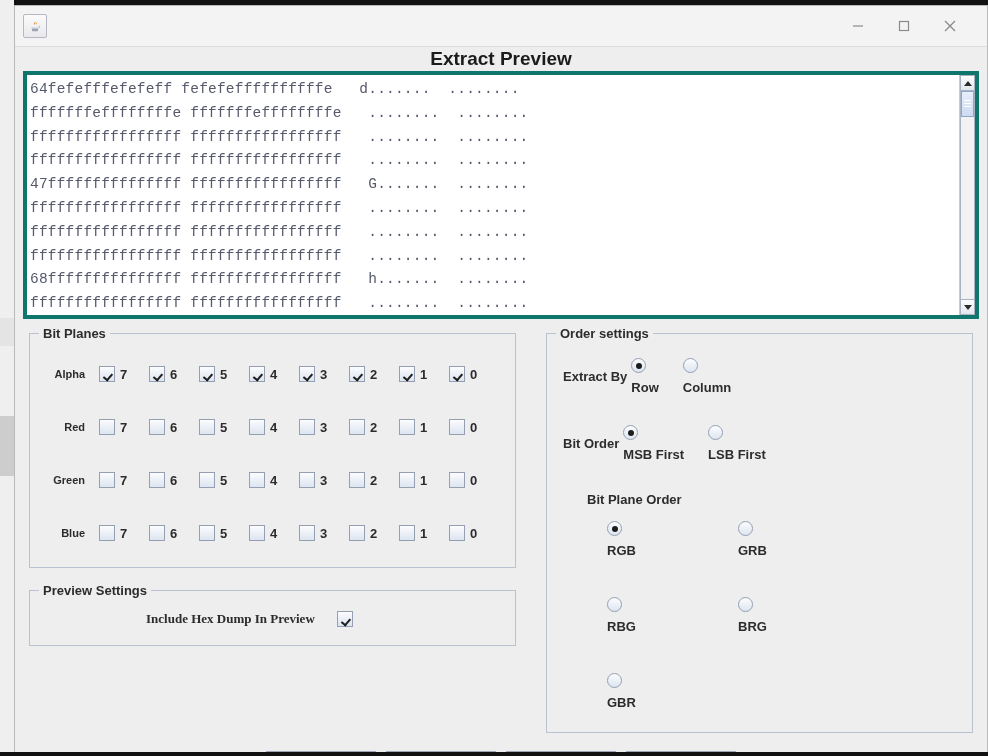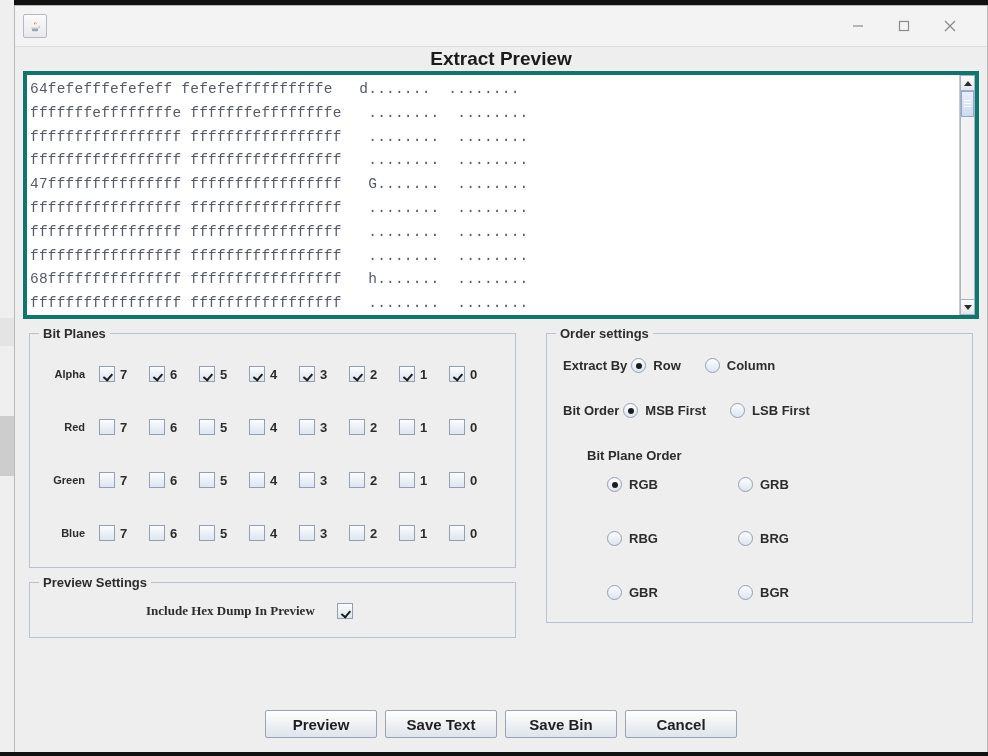--- a/index.html
+++ b/index.html
@@ -190,21 +190,21 @@
 
   
   #settings {
     flex: 1;
     display: flex;
     padding: 14px 14px 0 14px;
     gap: 30px;
     box-sizing: border-box;
     align-items: flex-start;
   }
-  .col-left  { width: 487px; display:flex; flex-direction:column; gap:14px; }
+  .col-left  { width: 487px; display:flex; flex-direction:column; gap:22px; }
   .col-right { flex: 1; }
 
   
   .group {
     border: 1px solid #b9c2d0;
     position: relative;
     box-sizing: border-box;
     background: transparent;
   }
   .group > .group-title {
@@ -283,20 +283,21 @@
     position: absolute;
     left: 3.5px; top: 3.5px;
     width: 6px; height: 6px;
     border-radius: 50%;
     background: #1d1d1d;
   }
   .radio-item {
     display: flex;
     align-items: flex-start;
     gap: 7px;
+    flex-direction: column;
   }
   .radio-item .rlabel {
     font-size: 13px;
     font-weight: bold;
     color: #2c2c2c;
     white-space: nowrap;
   }
 
   
   .os-row {
@@ -665,24 +666,20 @@
                 <span class="rlabel">RBG</span>
               </div>
               <div class="radio-item">
                 <span class="radio"></span>
                 <span class="rlabel">BRG</span>
               </div>
               <div class="radio-item">
                 <span class="radio"></span>
                 <span class="rlabel">GBR</span>
               </div>
-              <div class="radio-item">
-                <span class="radio"></span>
-                <span class="rlabel">BGR</span>
-              </div>
             </div>
 
         </div>
       </div>
     </div>
 
   </div>
 
   <div id="buttonbar">
       <button class="btn">Preview</button>

